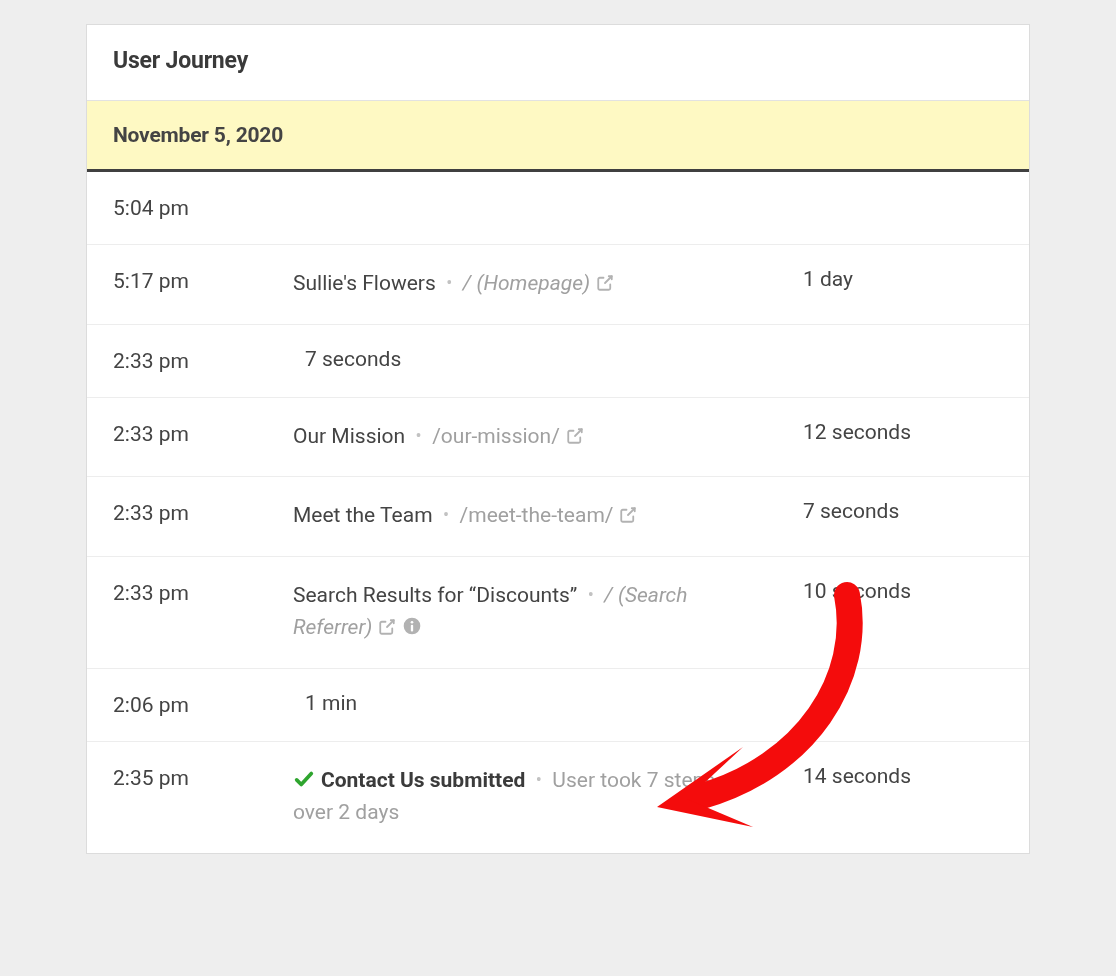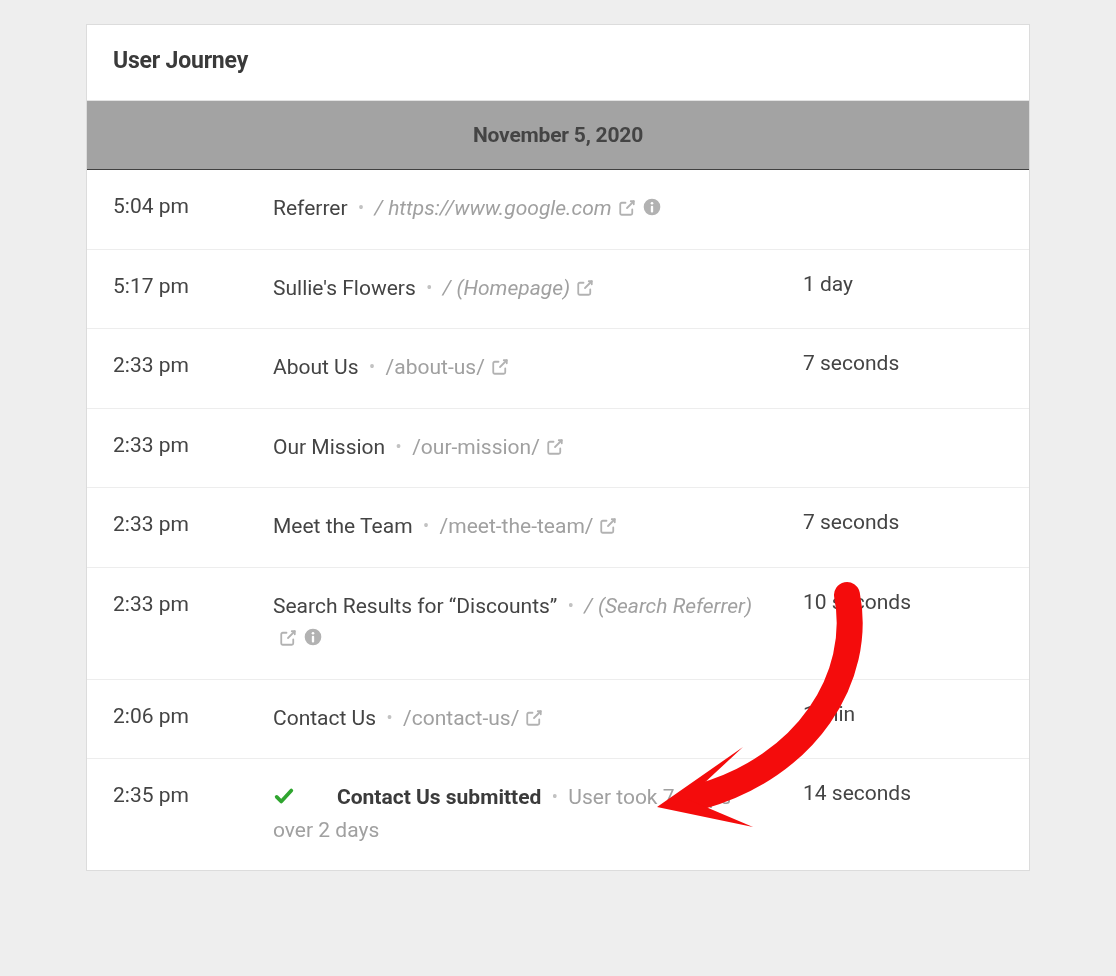--- a/index.html
+++ b/index.html
@@ -19,35 +19,35 @@
   }
   .panel-header {
     padding: 22px 26px 26px 26px;
     border-bottom: 1px solid #e2e2e2;
     font-weight: 700;
     font-size: 23px;
     color: #3a3a3a;
     letter-spacing: -0.2px;
   }
   .date-header {
-    background: #a3a3a3;
+    background: #fef9c3;
     padding: 22px 26px;
-    border-bottom: 1px solid #404040;
+    border-bottom: 3px solid #404040;
     font-weight: 700;
     font-size: 21px;
     color: #444;
     letter-spacing: -0.2px;
-    text-align: center;
   }
   .row {
     display: flex;
     align-items: flex-start;
     padding: 22px 26px 24px 26px;
     border-bottom: 1px solid #ededed;
     background: #fff;
+    gap: 20px;
   }
   .row:last-child { border-bottom: none; }
   .col-time {
     flex: 0 0 160px;
     color: #444;
     font-weight: 400;
     padding-top: 2px;
   }
   .col-mid {
     flex: 1 1 auto;
@@ -59,21 +59,20 @@
     color: #444;
     margin-left: 12px;
   }
   .title {
     color: #444;
     font-weight: 400;
   }
   .title-bold {
     font-weight: 700;
     color: #3b3b3b;
-    margin-left: 36px;
   }
   .muted { color: #a0a0a0; }
   .bullet {
     color: #c2c2c2;
     padding: 0 6px;
     font-size: 18px;
     vertical-align: 1px;
   }
   .italic { font-style: italic; }
   .icon-box {
@@ -103,66 +102,47 @@
 </style>
 </head>
 <body>
 
 <div class="panel">
   <div class="panel-header">User Journey</div>
   <div id="groups">
       <div class="date-header">November 5, 2020</div>
       <div class="row">
         <div class="col-time">5:04 pm</div>
-        <div class="col-mid"><span class="title">Referrer</span><span class="bullet"> • </span><span class="muted italic">/ https://www.google.com</span><span class="icon-box icon-ext">
-            <svg viewBox="0 0 24 24" fill="none" stroke="#b2b2b2" stroke-width="2.4" stroke-linecap="round" stroke-linejoin="round">
-              <path d="M17 3h4v4"></path>
-              <path d="M21 3l-9 9"></path>
-              <path d="M19 14v5a2 2 0 0 1-2 2H5a2 2 0 0 1-2-2V7a2 2 0 0 1 2-2h5"></path>
-            </svg>
-          </span><span class="icon-box icon-info">
-            <svg viewBox="0 0 24 24">
-              <circle cx="12" cy="12" r="10" fill="#b2b2b2"></circle>
-              <circle cx="12" cy="7.5" r="1.6" fill="#fff"></circle>
-              <rect x="10.6" y="10.5" width="2.8" height="8" rx="1.2" fill="#fff"></rect>
-            </svg>
-          </span></div>
         <div class="col-duration"></div>
       </div>
       <div class="row">
         <div class="col-time">5:17 pm</div>
         <div class="col-mid"><span class="title">Sullie's Flowers</span><span class="bullet"> • </span><span class="muted italic">/ (Homepage)</span><span class="icon-box icon-ext">
             <svg viewBox="0 0 24 24" fill="none" stroke="#b2b2b2" stroke-width="2.4" stroke-linecap="round" stroke-linejoin="round">
               <path d="M17 3h4v4"></path>
               <path d="M21 3l-9 9"></path>
               <path d="M19 14v5a2 2 0 0 1-2 2H5a2 2 0 0 1-2-2V7a2 2 0 0 1 2-2h5"></path>
             </svg>
           </span></div>
         <div class="col-duration">1 day</div>
       </div>
       <div class="row">
         <div class="col-time">2:33 pm</div>
-        <div class="col-mid"><span class="title">About Us</span><span class="bullet"> • </span><span class="muted">/about-us/</span><span class="icon-box icon-ext">
-            <svg viewBox="0 0 24 24" fill="none" stroke="#b2b2b2" stroke-width="2.4" stroke-linecap="round" stroke-linejoin="round">
-              <path d="M17 3h4v4"></path>
-              <path d="M21 3l-9 9"></path>
-              <path d="M19 14v5a2 2 0 0 1-2 2H5a2 2 0 0 1-2-2V7a2 2 0 0 1 2-2h5"></path>
-            </svg>
-          </span></div>
         <div class="col-duration">7 seconds</div>
       </div>
       <div class="row">
         <div class="col-time">2:33 pm</div>
         <div class="col-mid"><span class="title">Our Mission</span><span class="bullet"> • </span><span class="muted">/our-mission/</span><span class="icon-box icon-ext">
             <svg viewBox="0 0 24 24" fill="none" stroke="#b2b2b2" stroke-width="2.4" stroke-linecap="round" stroke-linejoin="round">
               <path d="M17 3h4v4"></path>
               <path d="M21 3l-9 9"></path>
               <path d="M19 14v5a2 2 0 0 1-2 2H5a2 2 0 0 1-2-2V7a2 2 0 0 1 2-2h5"></path>
             </svg>
           </span></div>
+        <div class="col-duration">12 seconds</div>
       </div>
       <div class="row">
         <div class="col-time">2:33 pm</div>
         <div class="col-mid"><span class="title">Meet the Team</span><span class="bullet"> • </span><span class="muted">/meet-the-team/</span><span class="icon-box icon-ext">
             <svg viewBox="0 0 24 24" fill="none" stroke="#b2b2b2" stroke-width="2.4" stroke-linecap="round" stroke-linejoin="round">
               <path d="M17 3h4v4"></path>
               <path d="M21 3l-9 9"></path>
               <path d="M19 14v5a2 2 0 0 1-2 2H5a2 2 0 0 1-2-2V7a2 2 0 0 1 2-2h5"></path>
             </svg>
           </span></div>
@@ -180,27 +160,20 @@
             <svg viewBox="0 0 24 24">
               <circle cx="12" cy="12" r="10" fill="#b2b2b2"></circle>
               <circle cx="12" cy="7.5" r="1.6" fill="#fff"></circle>
               <rect x="10.6" y="10.5" width="2.8" height="8" rx="1.2" fill="#fff"></rect>
             </svg>
           </span></div>
         <div class="col-duration">10 seconds</div>
       </div>
       <div class="row">
         <div class="col-time">2:06 pm</div>
-        <div class="col-mid"><span class="title">Contact Us</span><span class="bullet"> • </span><span class="muted">/contact-us/</span><span class="icon-box icon-ext">
-            <svg viewBox="0 0 24 24" fill="none" stroke="#b2b2b2" stroke-width="2.4" stroke-linecap="round" stroke-linejoin="round">
-              <path d="M17 3h4v4"></path>
-              <path d="M21 3l-9 9"></path>
-              <path d="M19 14v5a2 2 0 0 1-2 2H5a2 2 0 0 1-2-2V7a2 2 0 0 1 2-2h5"></path>
-            </svg>
-          </span></div>
         <div class="col-duration">1 min</div>
       </div>
       <div class="row">
         <div class="col-time">2:35 pm</div>
         <div class="col-mid"><span class="icon-check">
             <svg viewBox="0 0 24 24" fill="none" stroke="#2fa52f" stroke-width="4" stroke-linecap="round" stroke-linejoin="round">
               <polyline points="4 13 9 18 20 6"></polyline>
             </svg>
           </span><span class="title title-bold">Contact Us submitted</span><span class="bullet"> • </span><span class="muted">User took 7 steps over 2 days</span></div>
         <div class="col-duration">14 seconds</div>

